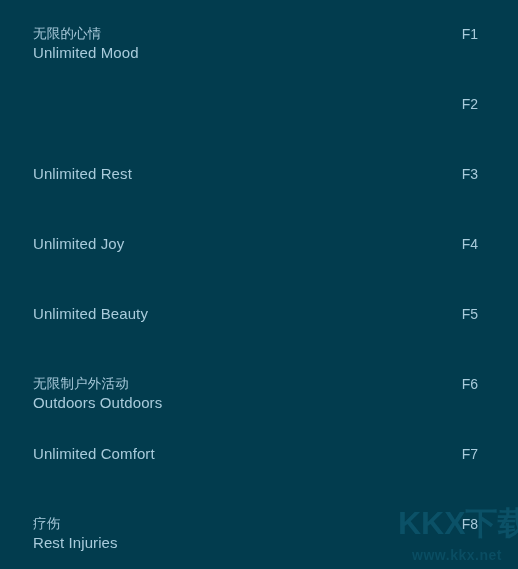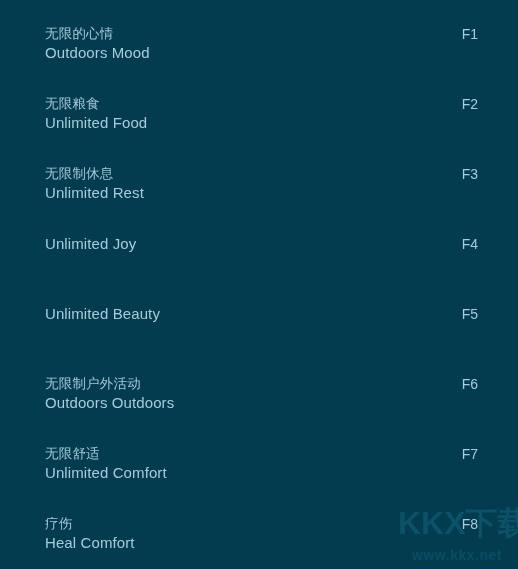--- a/index.html
+++ b/index.html
@@ -11,21 +11,21 @@
     height: 569px;
     background: #023c4e;
     font-family: "Liberation Sans", "DejaVu Sans", sans-serif;
     overflow: hidden;
     position: relative;
   }
 
   #trainer-panel {
     position: absolute;
     inset: 0;
-    padding: 24px 0 0 16px;
+    padding: 24px 0 0 4px;
     box-sizing: border-box;
   }
 
   .cheat-list {
     display: block;
     width: 100%;
   }
 
   .cheat-row {
     position: relative;
@@ -107,36 +107,31 @@
 </style>
 </head>
 <body>
 
 <div id="trainer-panel">
   <div class="cheat-list">
 
     <div class="cheat-row">
       <span class="cheat-label-block">
         <span class="cheat-name-cn">无限的心情</span>
-        <span class="cheat-name-en">Outdoors Mood</span>
+        <span class="cheat-name-en">Unlimited Mood</span>
       </span>
       <span class="cheat-hotkey">F1</span>
     </div>
 
     <div class="cheat-row">
-      <span class="cheat-label-block">
-        <span class="cheat-name-cn">无限粮食</span>
-        <span class="cheat-name-en">Unlimited Food</span>
-      </span>
       <span class="cheat-hotkey">F2</span>
     </div>
 
     <div class="cheat-row">
       <span class="cheat-label-block">
-        <span class="cheat-name-cn">无限制休息</span>
         <span class="cheat-name-en">Unlimited Rest</span>
       </span>
       <span class="cheat-hotkey">F3</span>
     </div>
 
     <div class="cheat-row">
       <span class="cheat-label-block">
         <span class="cheat-name-en">Unlimited Joy</span>
       </span>
       <span class="cheat-hotkey">F4</span>
@@ -152,30 +147,29 @@
     <div class="cheat-row">
       <span class="cheat-label-block">
         <span class="cheat-name-cn">无限制户外活动</span>
         <span class="cheat-name-en">Outdoors Outdoors</span>
       </span>
       <span class="cheat-hotkey">F6</span>
     </div>
 
     <div class="cheat-row">
       <span class="cheat-label-block">
-        <span class="cheat-name-cn">无限舒适</span>
         <span class="cheat-name-en">Unlimited Comfort</span>
       </span>
       <span class="cheat-hotkey">F7</span>
     </div>
 
     <div class="cheat-row">
       <span class="cheat-label-block">
         <span class="cheat-name-cn">疗伤</span>
-        <span class="cheat-name-en">Heal Comfort</span>
+        <span class="cheat-name-en">Rest Injuries</span>
       </span>
       <span class="cheat-hotkey">F8</span>
     </div>
 
   </div>
 </div>
 
 <div id="watermark">
   <div class="wm-logo">KKX下载</div>
   <div class="wm-url">www.kkx.net</div>

